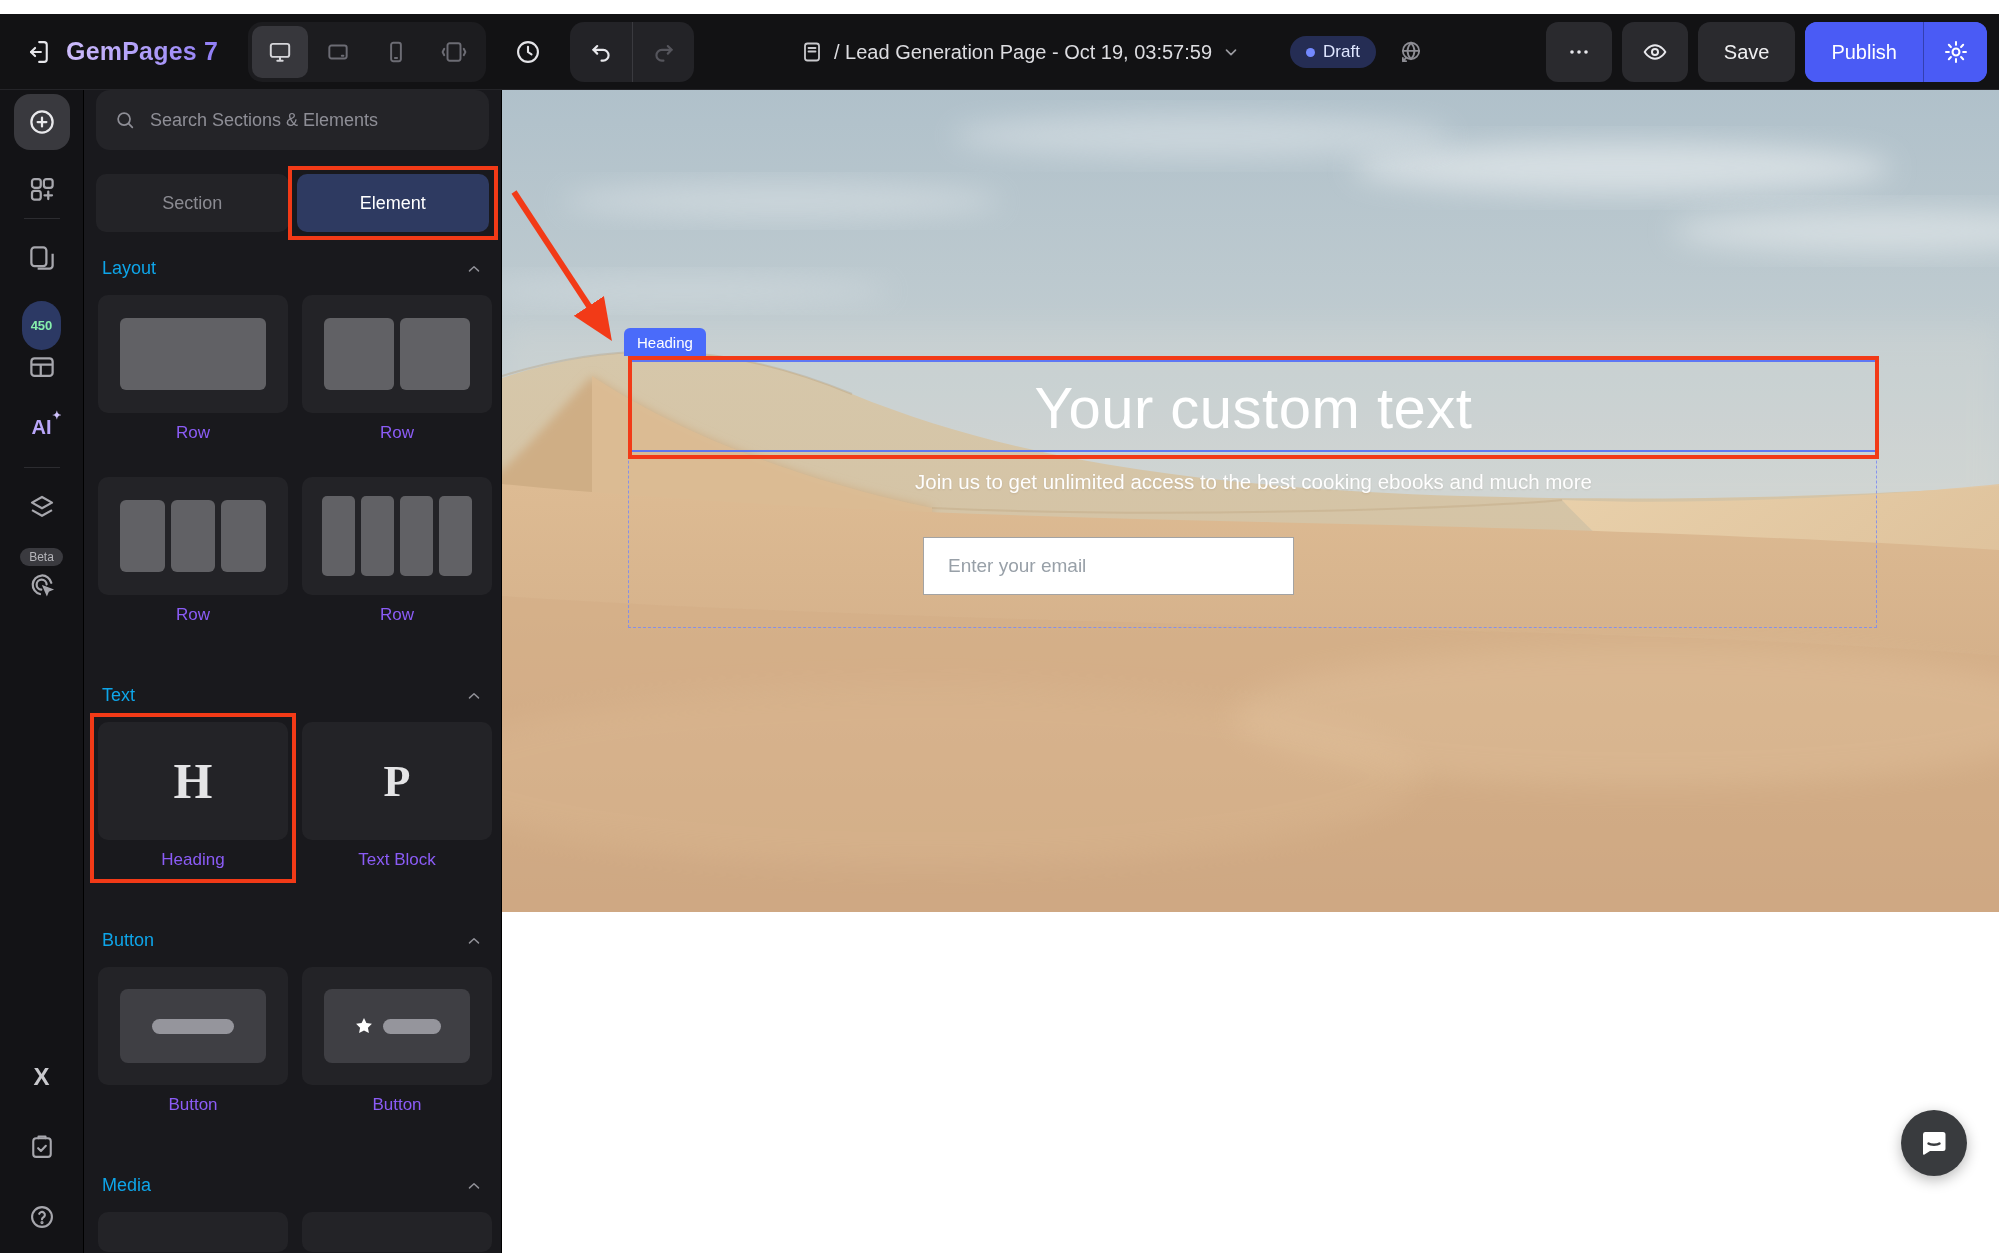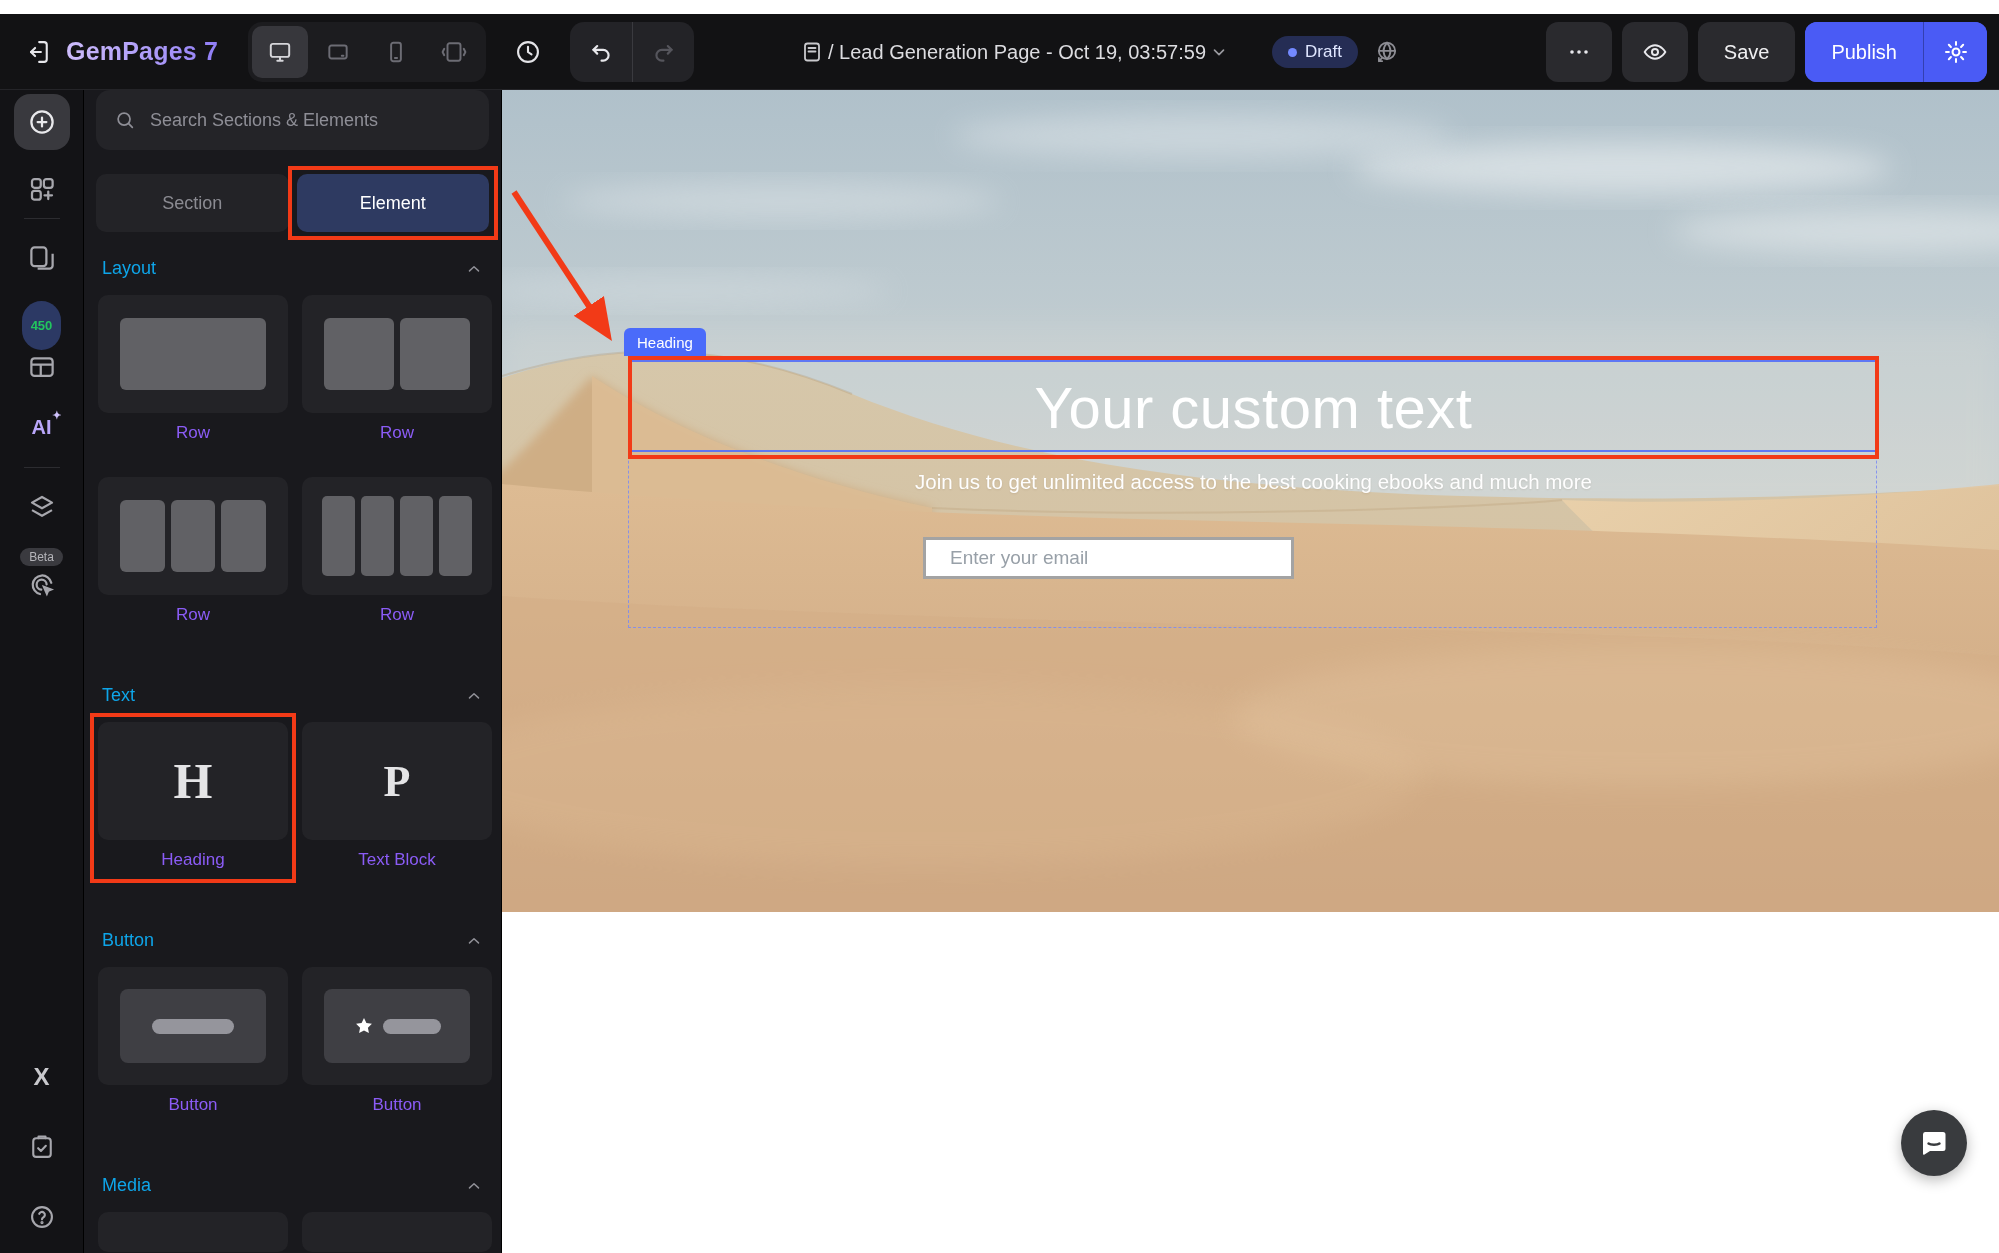--- a/index.html
+++ b/index.html
@@ -14,41 +14,41 @@
   .logo{margin-left:14px;font-size:25px;font-weight:700;letter-spacing:.2px;
     background:linear-gradient(90deg,#cdbcfb,#a593f8 70%,#8f7df6);-webkit-background-clip:text;background-clip:text;color:transparent;white-space:nowrap;}
   .device-group{margin-left:30px;background:#1c1c1f;border-radius:14px;padding:4px;display:flex;gap:2px;}
   .device-btn{width:56px;height:52px;border:none;border-radius:10px;background:transparent;color:#6c6c74;display:flex;align-items:center;justify-content:center;cursor:pointer;}
   .device-btn.active{background:#37373c;color:#d6d6da;}
   .clock-btn{margin-left:28px;color:#e4e4e8;}
   .history-group{margin-left:28px;display:flex;border-radius:14px;overflow:hidden;}
   .hist-btn{width:62px;height:60px;background:#232327;border:none;display:flex;align-items:center;justify-content:center;cursor:pointer;color:#e8e8ec;}
   .hist-btn+.hist-btn{border-left:1px solid #3a3a3f;color:#55555c;}
 
-  .tb-center{position:absolute;left:800px;top:0;height:76px;display:flex;align-items:center;gap:4px;}
+  .tb-center{position:absolute;left:800px;top:0;height:76px;display:flex;align-items:center;gap:10px;}
   .breadcrumb{color:#dcdce0;font-size:20px;white-space:nowrap;}
   .draft-pill{margin-left:40px;display:flex;align-items:center;gap:8px;background:#252d54;border-radius:999px;padding:6px 16px;}
   .draft-dot{width:9px;height:9px;border-radius:50%;background:#7389ff;}
   .draft-pill span{color:#dfe6ff;font-size:17px;}
   .globe-wrap{margin-left:12px;color:#8d8d94;}
 
   .tb-right{position:absolute;right:12px;top:8px;display:flex;align-items:center;gap:10px;}
   .sq-btn{width:66px;height:60px;background:#2a2a2e;border:none;border-radius:12px;color:#e8e8ec;display:flex;align-items:center;justify-content:center;cursor:pointer;}
   .save-btn{height:60px;background:#2a2a2e;border:none;border-radius:12px;color:#f0f0f2;font-size:20px;padding:0 26px;cursor:pointer;font-family:inherit;}
   .publish-group{display:flex;border-radius:12px;overflow:hidden;background:#4a5bf5;}
   .publish-btn{height:60px;background:#4a5bf5;border:none;color:#fff;font-size:20px;padding:0 26px;cursor:pointer;font-family:inherit;}
   .gear-btn{width:64px;height:60px;background:#4a5bf5;border:none;border-left:1px solid rgba(10,15,50,.35);color:#fff;display:flex;align-items:center;justify-content:center;cursor:pointer;}
 
   
   .rail{position:absolute;left:0;top:76px;bottom:0;width:84px;background:#131316;border-right:1px solid #000;
     display:flex;flex-direction:column;align-items:center;padding-top:18px;box-sizing:border-box;z-index:20;}
   .rail-btn{background:transparent;border:none;color:#a7a7ad;display:flex;align-items:center;justify-content:center;cursor:pointer;padding:0;}
   .rail-active{width:56px;height:56px;border-radius:16px;background:#39393e;color:#e9e9ec;margin-bottom:24px;}
   .rail-divider{width:36px;height:1px;background:#2c2c30;margin:14px 0 24px;}
-  .count-badge{background:#2c3964;color:#22c55e;font-size:13px;font-weight:700;border-radius:999px;padding:17px 9px;margin-bottom:2px;}
+  .count-badge{background:#2c3964;color:#86efac;font-size:13px;font-weight:700;border-radius:999px;padding:17px 9px;margin-bottom:2px;}
   .ai-label{color:#b9a6f9;font-size:20px;font-weight:700;position:relative;cursor:pointer;}
   .ai-label .spark{position:absolute;top:-7px;right:-10px;font-size:11px;color:#cfc2fb;}
   .beta-badge{background:#3a3a3f;color:#b5b5ba;font-size:12px;border-radius:999px;padding:2px 9px;margin-bottom:4px;}
   .rail-bottom{margin-top:auto;display:flex;flex-direction:column;align-items:center;gap:42px;padding-bottom:22px;}
   .x-logo{font-size:24px;font-weight:800;color:#c9c9cd;font-family:"Liberation Sans",sans-serif;}
 
   
   .panel{position:absolute;left:84px;top:76px;width:418px;bottom:0;background:#19191d;border-right:1px solid #000;
     padding:14px 12px 0;box-sizing:border-box;overflow:hidden;z-index:10;}
   .search-bar{height:60px;border-radius:14px;background:#242428;display:flex;align-items:center;gap:12px;padding:0 18px;box-sizing:border-box;color:#8e8e96;}
@@ -87,21 +87,21 @@
   .heading-box{position:absolute;left:126px;top:280px;width:1251px;height:103px;border:4px solid #f23a17;box-sizing:border-box;z-index:3;pointer-events:none;}
   .heading-box::before,.heading-box::after{content:"";position:absolute;left:0;right:0;height:2px;background:#5872f5;opacity:.95;}
   .heading-box::before{top:0;}
   .heading-box::after{bottom:3px;}
   .element-tag{position:absolute;left:122px;top:252px;height:28px;background:#4a6bfa;color:#fff;font-size:15px;
     display:flex;align-items:center;padding:0 13px;border-radius:6px 6px 0 0;z-index:4;}
   .hero-heading{position:absolute;left:126px;top:280px;width:1251px;height:103px;display:flex;align-items:center;justify-content:center;
     color:#fff;font-size:58px;font-weight:500;letter-spacing:.5px;z-index:2;margin:0;}
   .hero-subtitle{position:absolute;left:126px;top:394px;width:1251px;text-align:center;color:#fefefe;font-size:20.5px;z-index:2;
     text-shadow:0 1px 2px rgba(90,60,30,.12);}
-  .email-input{position:absolute;left:421px;top:461px;width:371px;height:42px;background:#fff;border:3px solid #a3a3a3;
+  .email-input{position:absolute;left:421px;top:461px;width:371px;height:58px;background:#fff;border:1px solid #a3a3a3;
     box-sizing:border-box;padding:0 24px;font-size:19px;color:#333;z-index:2;font-family:inherit;outline:none;}
   .email-input::placeholder{color:#98a0a8;}
   .cta-btn{position:absolute;left:814px;top:456px;width:263px;height:59px;background:#8cc63e;border:none;color:#fff;
     font-size:17px;font-weight:700;letter-spacing:.4px;cursor:pointer;z-index:2;font-family:inherit;}
   .annot-arrow{position:absolute;left:2px;top:104px;z-index:5;pointer-events:none;}
 
   .chat-widget{position:absolute;left:1901px;top:1110px;width:66px;height:66px;border-radius:50%;background:#393b3e;
     border:none;display:flex;align-items:center;justify-content:center;cursor:pointer;z-index:40;box-shadow:0 4px 14px rgba(0,0,0,.28);}
 </style>
 </head>

